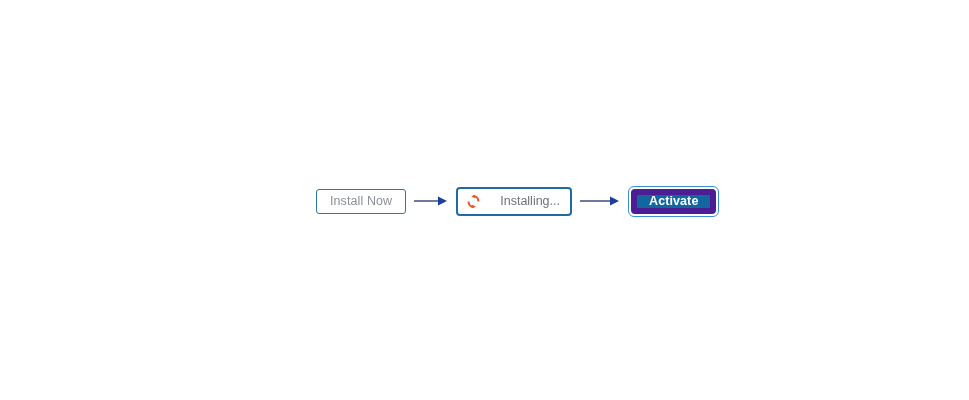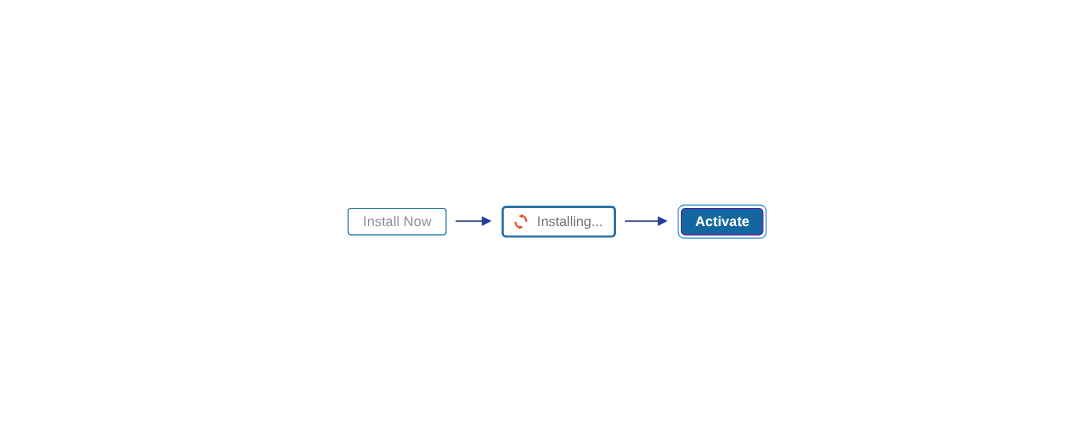--- a/index.html
+++ b/index.html
@@ -65,21 +65,21 @@
   .arrow-2 { width: 40px; }
 
   
   .btn-installing {
     box-sizing: border-box;
     height: 29px;
     padding: 0 10px 0 8px;
     display: flex;
     flex-direction: row;
     align-items: center;
-    gap: 7px;
+    gap: 19px;
     background: #ffffff;
     border: 2px solid #1d6ca4;
     border-radius: 4px;
     color: #6d7379;
     font-size: 12.5px;
     font-weight: 400;
     line-height: 1;
     white-space: nowrap;
     cursor: default;
   }
@@ -100,21 +100,21 @@
     display: inline-flex;
   }
   .btn-activate {
     box-sizing: border-box;
     height: 25px;
     padding: 0 12px;
     display: flex;
     align-items: center;
     justify-content: center;
     background: #1367a0;
-    border: 1px solid #4c1d95;
+    border: 6px solid #4c1d95;
     border-radius: 4px;
     color: #ffffff;
     font-size: 12.5px;
     font-weight: 700;
     line-height: 1;
     letter-spacing: 0.1px;
     white-space: nowrap;
     cursor: pointer;
   }
 </style>

